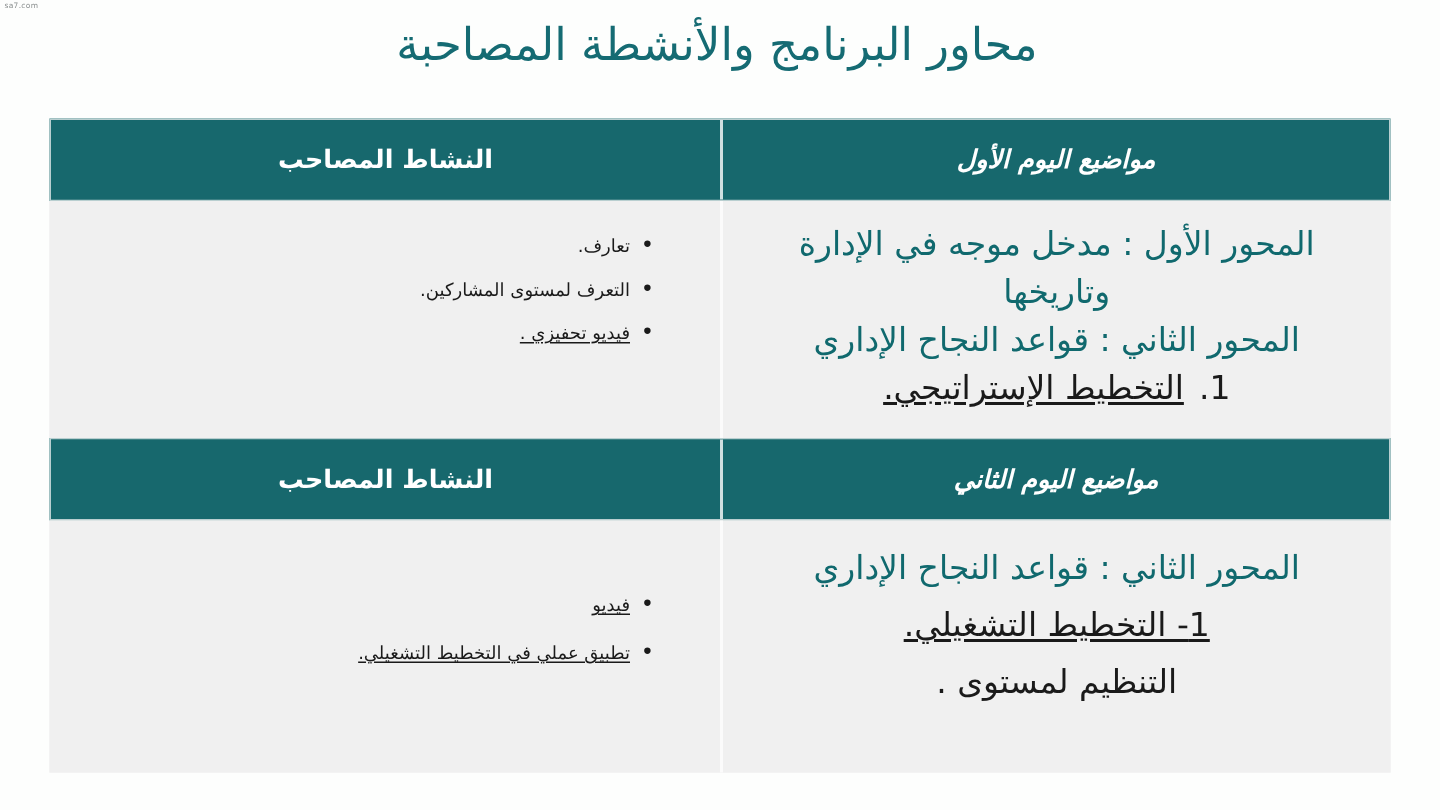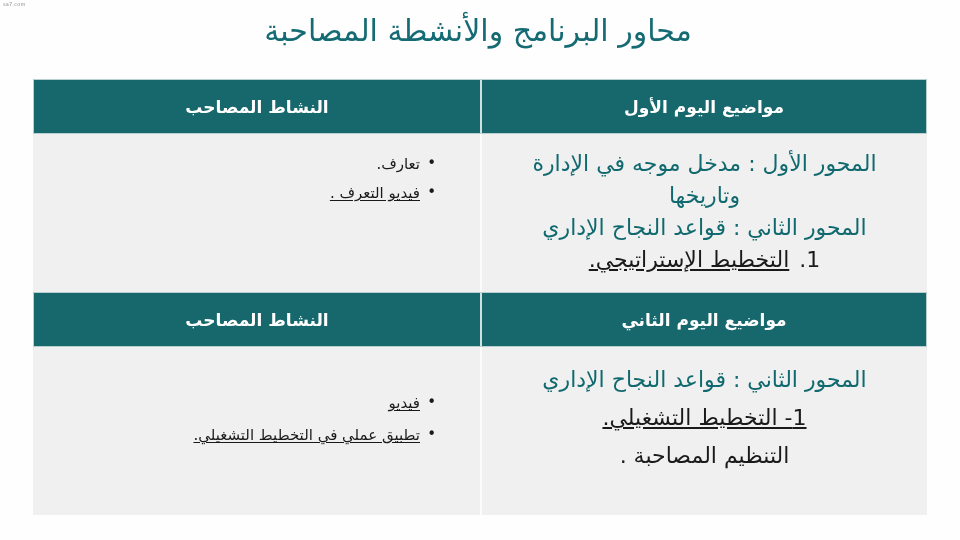--- a/index.html
+++ b/index.html
@@ -73,20 +73,21 @@
     justify-content: center;
     color: #ffffff;
     font-size: 17px;
     font-weight: 700;
     letter-spacing: 0;
     background: #17686d;
     text-align: right;
   }
   .tbl-header-cell.right-cell {
     border-left: 2px solid #cfe0e1;
+    font-style: italic;
   }
 
   .tbl-body-row {
     display: flex;
     flex-direction: row;
     background: #f0f0f0;
     box-sizing: border-box;
   }
   #table-day-one .tbl-body-row { height: 158px; }
   #table-day-two .tbl-body-row { height: 168px; }
@@ -130,21 +131,21 @@
   
   ul.activity-list {
     margin: 0;
     padding: 0 26px 0 0;
     list-style: none;
     direction: rtl;
   }
   ul.activity-list li {
     position: relative;
     color: #1a1a1a;
-    font-size: 15px;
+    font-size: 12px;
     line-height: 29px;
     padding-right: 16px;
     white-space: nowrap;
   }
   ul.activity-list li::before {
     content: "\2022";
     position: absolute;
     right: 0;
     top: -1px;
     font-size: 15px;
@@ -179,36 +180,37 @@
     <div class="tbl-body-row">
       <div class="tbl-body-cell right-cell">
         <div class="topic-line">المحور الأول : مدخل موجه في الإدارة</div>
         <div class="topic-line">وتاريخها</div>
         <div class="topic-line">المحور الثاني :  قواعد النجاح الإداري</div>
         <div class="topic-line numbered"><span class="num">1.</span><span class="u">التخطيط  الإستراتيجي.</span></div>
       </div>
       <div class="tbl-body-cell">
         <ul class="activity-list">
           <li><span class="act-inner">تعارف.</span></li>
-          <li><span class="act-inner u">فيديو التعرف .</span></li>
+          <li><span class="act-inner">التعرف لمستوى المشاركين.</span></li>
+          <li><span class="act-inner u">فيديو تحفيزي .</span></li>
         </ul>
       </div>
     </div>
   </div>
 
   <div class="tbl" id="table-day-two">
     <div class="tbl-header-row">
       <div class="tbl-header-cell right-cell">مواضيع اليوم الثاني</div>
       <div class="tbl-header-cell">النشاط المصاحب</div>
     </div>
     <div class="tbl-body-row">
       <div class="tbl-body-cell right-cell">
         <div class="topic-line">المحور الثاني :  قواعد النجاح الإداري</div>
         <div class="topic-line black"><span class="u">1- التخطيط التشغيلي.</span></div>
-        <div class="topic-line black">التنظيم المصاحبة .</div>
+        <div class="topic-line black">التنظيم لمستوى .</div>
       </div>
       <div class="tbl-body-cell">
         <ul class="activity-list">
           <li><span class="act-inner u">فيديو</span></li>
           <li><span class="act-inner u">تطبيق عملي في التخطيط التشغيلي.</span></li>
         </ul>
       </div>
     </div>
   </div>
 

